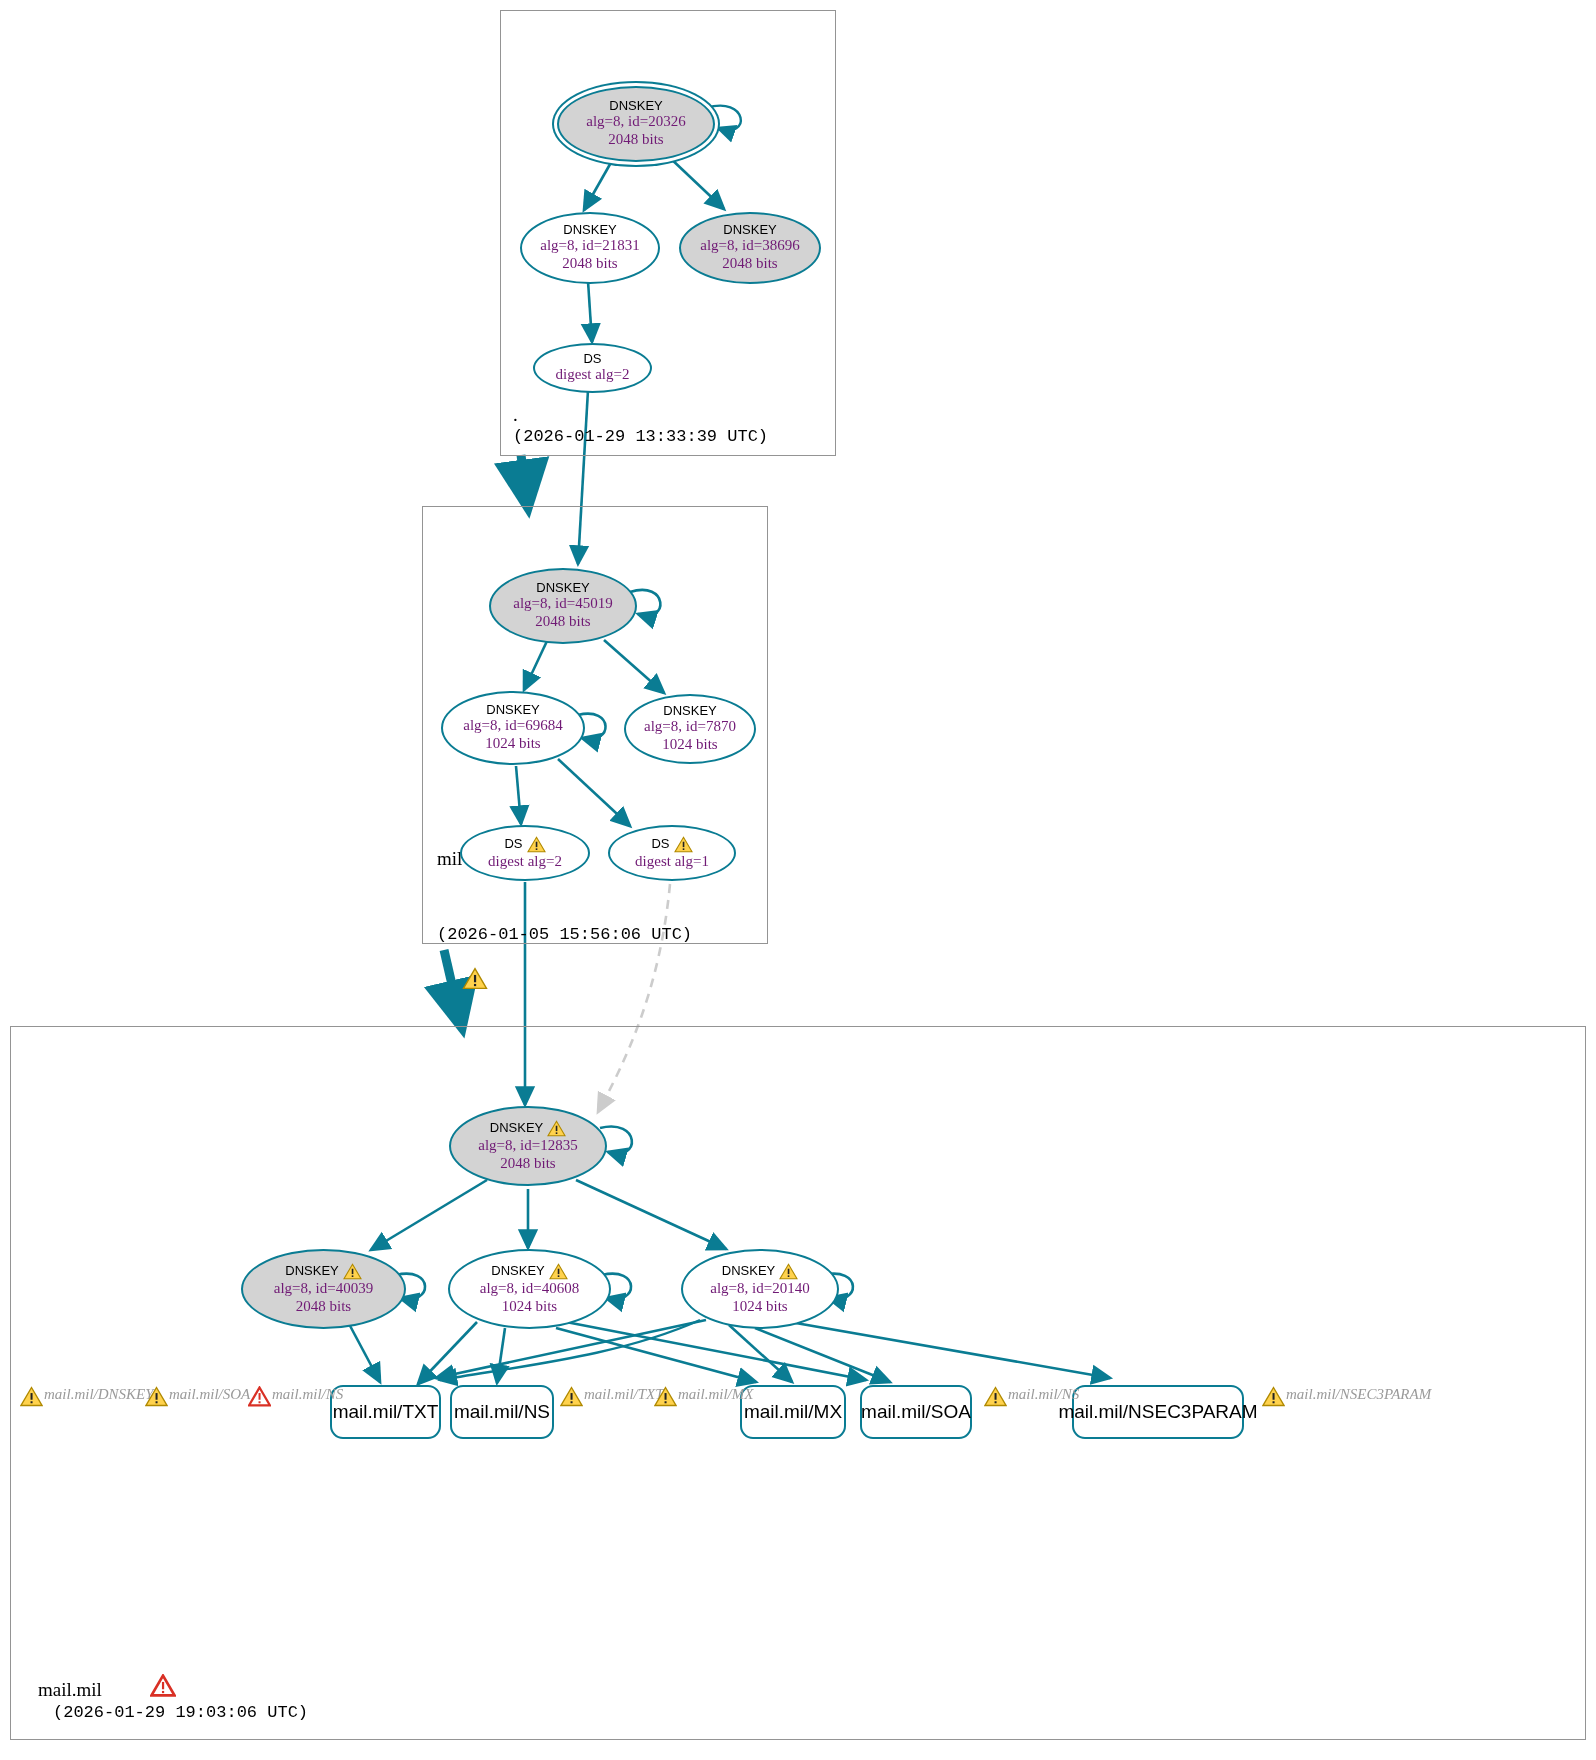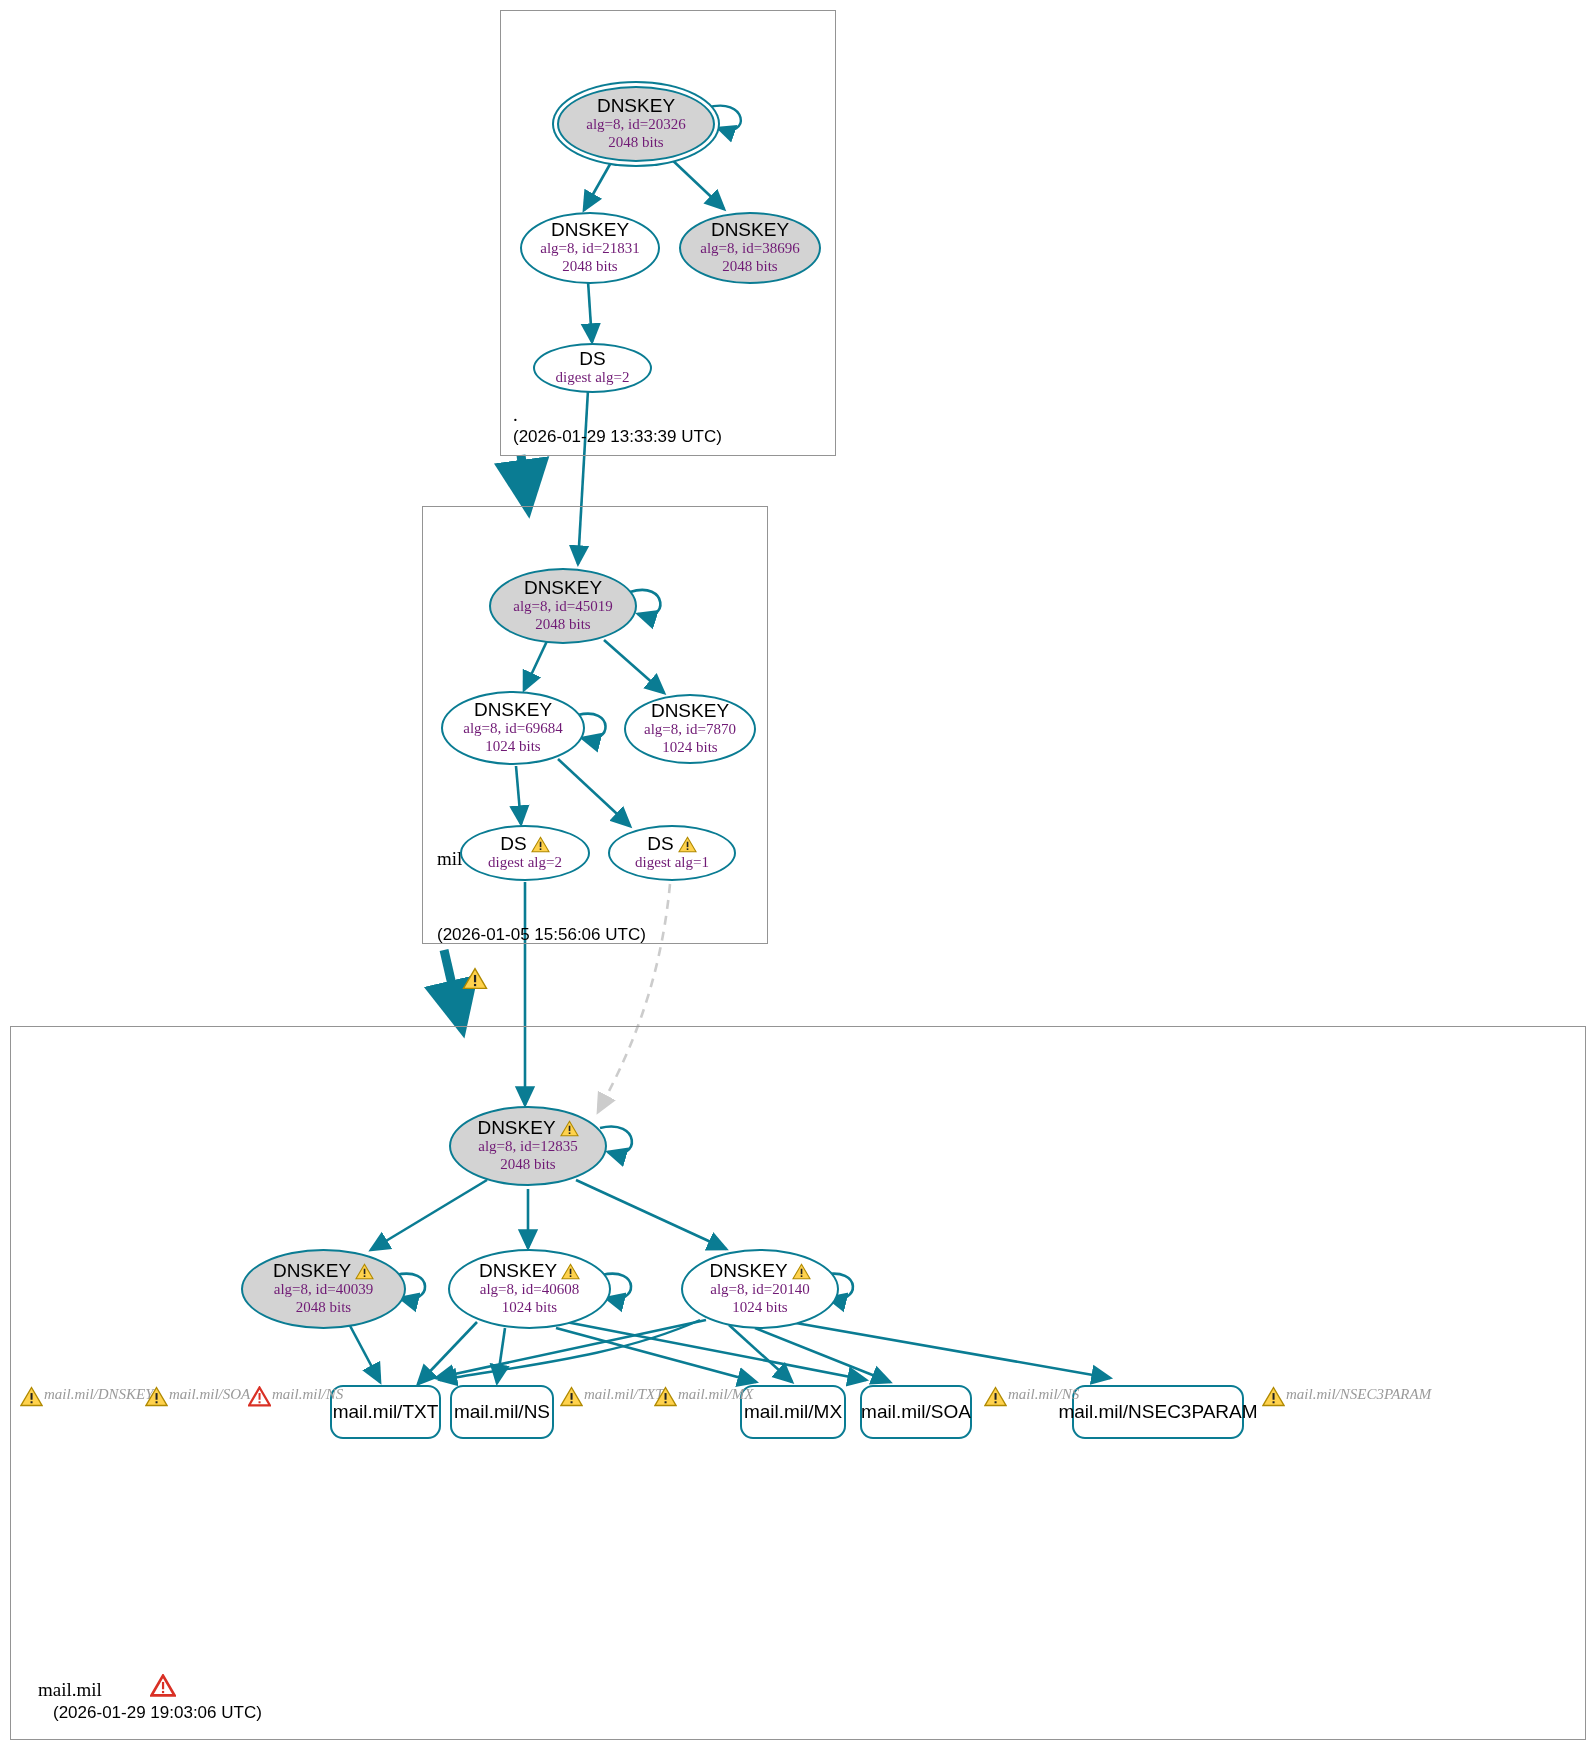--- a/index.html
+++ b/index.html
@@ -2,33 +2,33 @@
 <html><head>
 <meta charset="utf-8">
 <style>
   html,body{margin:0;padding:0;background:#ffffff;}
   body{font-family:"Liberation Sans", sans-serif;}
   #stage{position:relative;width:1596px;height:1760px;overflow:hidden;background:#fff;}
   svg#wires{position:absolute;left:0;top:0;width:1596px;height:1760px;pointer-events:none;}
 
   .zonebox{position:absolute;border:1px solid #949494;box-sizing:border-box;background:transparent;}
   .zonelabel{position:absolute;font-family:"Liberation Serif", serif;font-size:19px;color:#000;white-space:nowrap;}
-  .zonetime{position:absolute;font-family:Liberation Sans, sans-serif;font-size:17px;color:#000;white-space:nowrap;text-align:center;}
+  .zonetime{position:absolute;font-family:Liberation Mono, monospace;font-size:17px;color:#000;white-space:nowrap;text-align:center;}
 
   .node{position:absolute;display:flex;flex-direction:column;align-items:center;justify-content:center;
         box-sizing:border-box;text-align:center;}
   .ellipse{border:2.2px solid #0a7c93;border-radius:50%;background:#ffffff;}
   .ellipse.shaded{background:#d3d3d3;}
   .ellipse.dbl{box-shadow:0 0 0 3px #ffffff, 0 0 0 5px #0a7c93;}
 
   .rrbox{position:absolute;border:2.2px solid #0a7c93;border-radius:13px;background:#fff;
          display:flex;align-items:center;justify-content:center;box-sizing:border-box;}
   .rrbox .rrtxt{font-family:"Liberation Sans", sans-serif;font-size:19px;color:#000;white-space:nowrap;}
 
-  .ttl{font-family:"Liberation Sans", sans-serif;font-size:19px;color:#000;line-height:1.05;
+  .ttl{font-family:"Liberation Sans", sans-serif;font-size:13px;color:#000;line-height:1.05;
        display:flex;align-items:center;gap:4px;white-space:nowrap;}
   .sub{font-family:"Liberation Serif", serif;font-size:15px;color:#701a75;line-height:1.18;white-space:nowrap;}
 
   .warn{display:inline-block;width:19px;height:17px;position:relative;vertical-align:middle;}
   .warn svg{display:block;}
 
   .ghost{position:absolute;display:flex;flex-direction:row;align-items:flex-start;gap:1px;}
   .ghost .glabel{font-family:"Liberation Serif", serif;font-style:italic;font-size:15px;color:#9a9a9a;white-space:nowrap;}
   .ghost .warn{width:23px;height:21px;}
 

